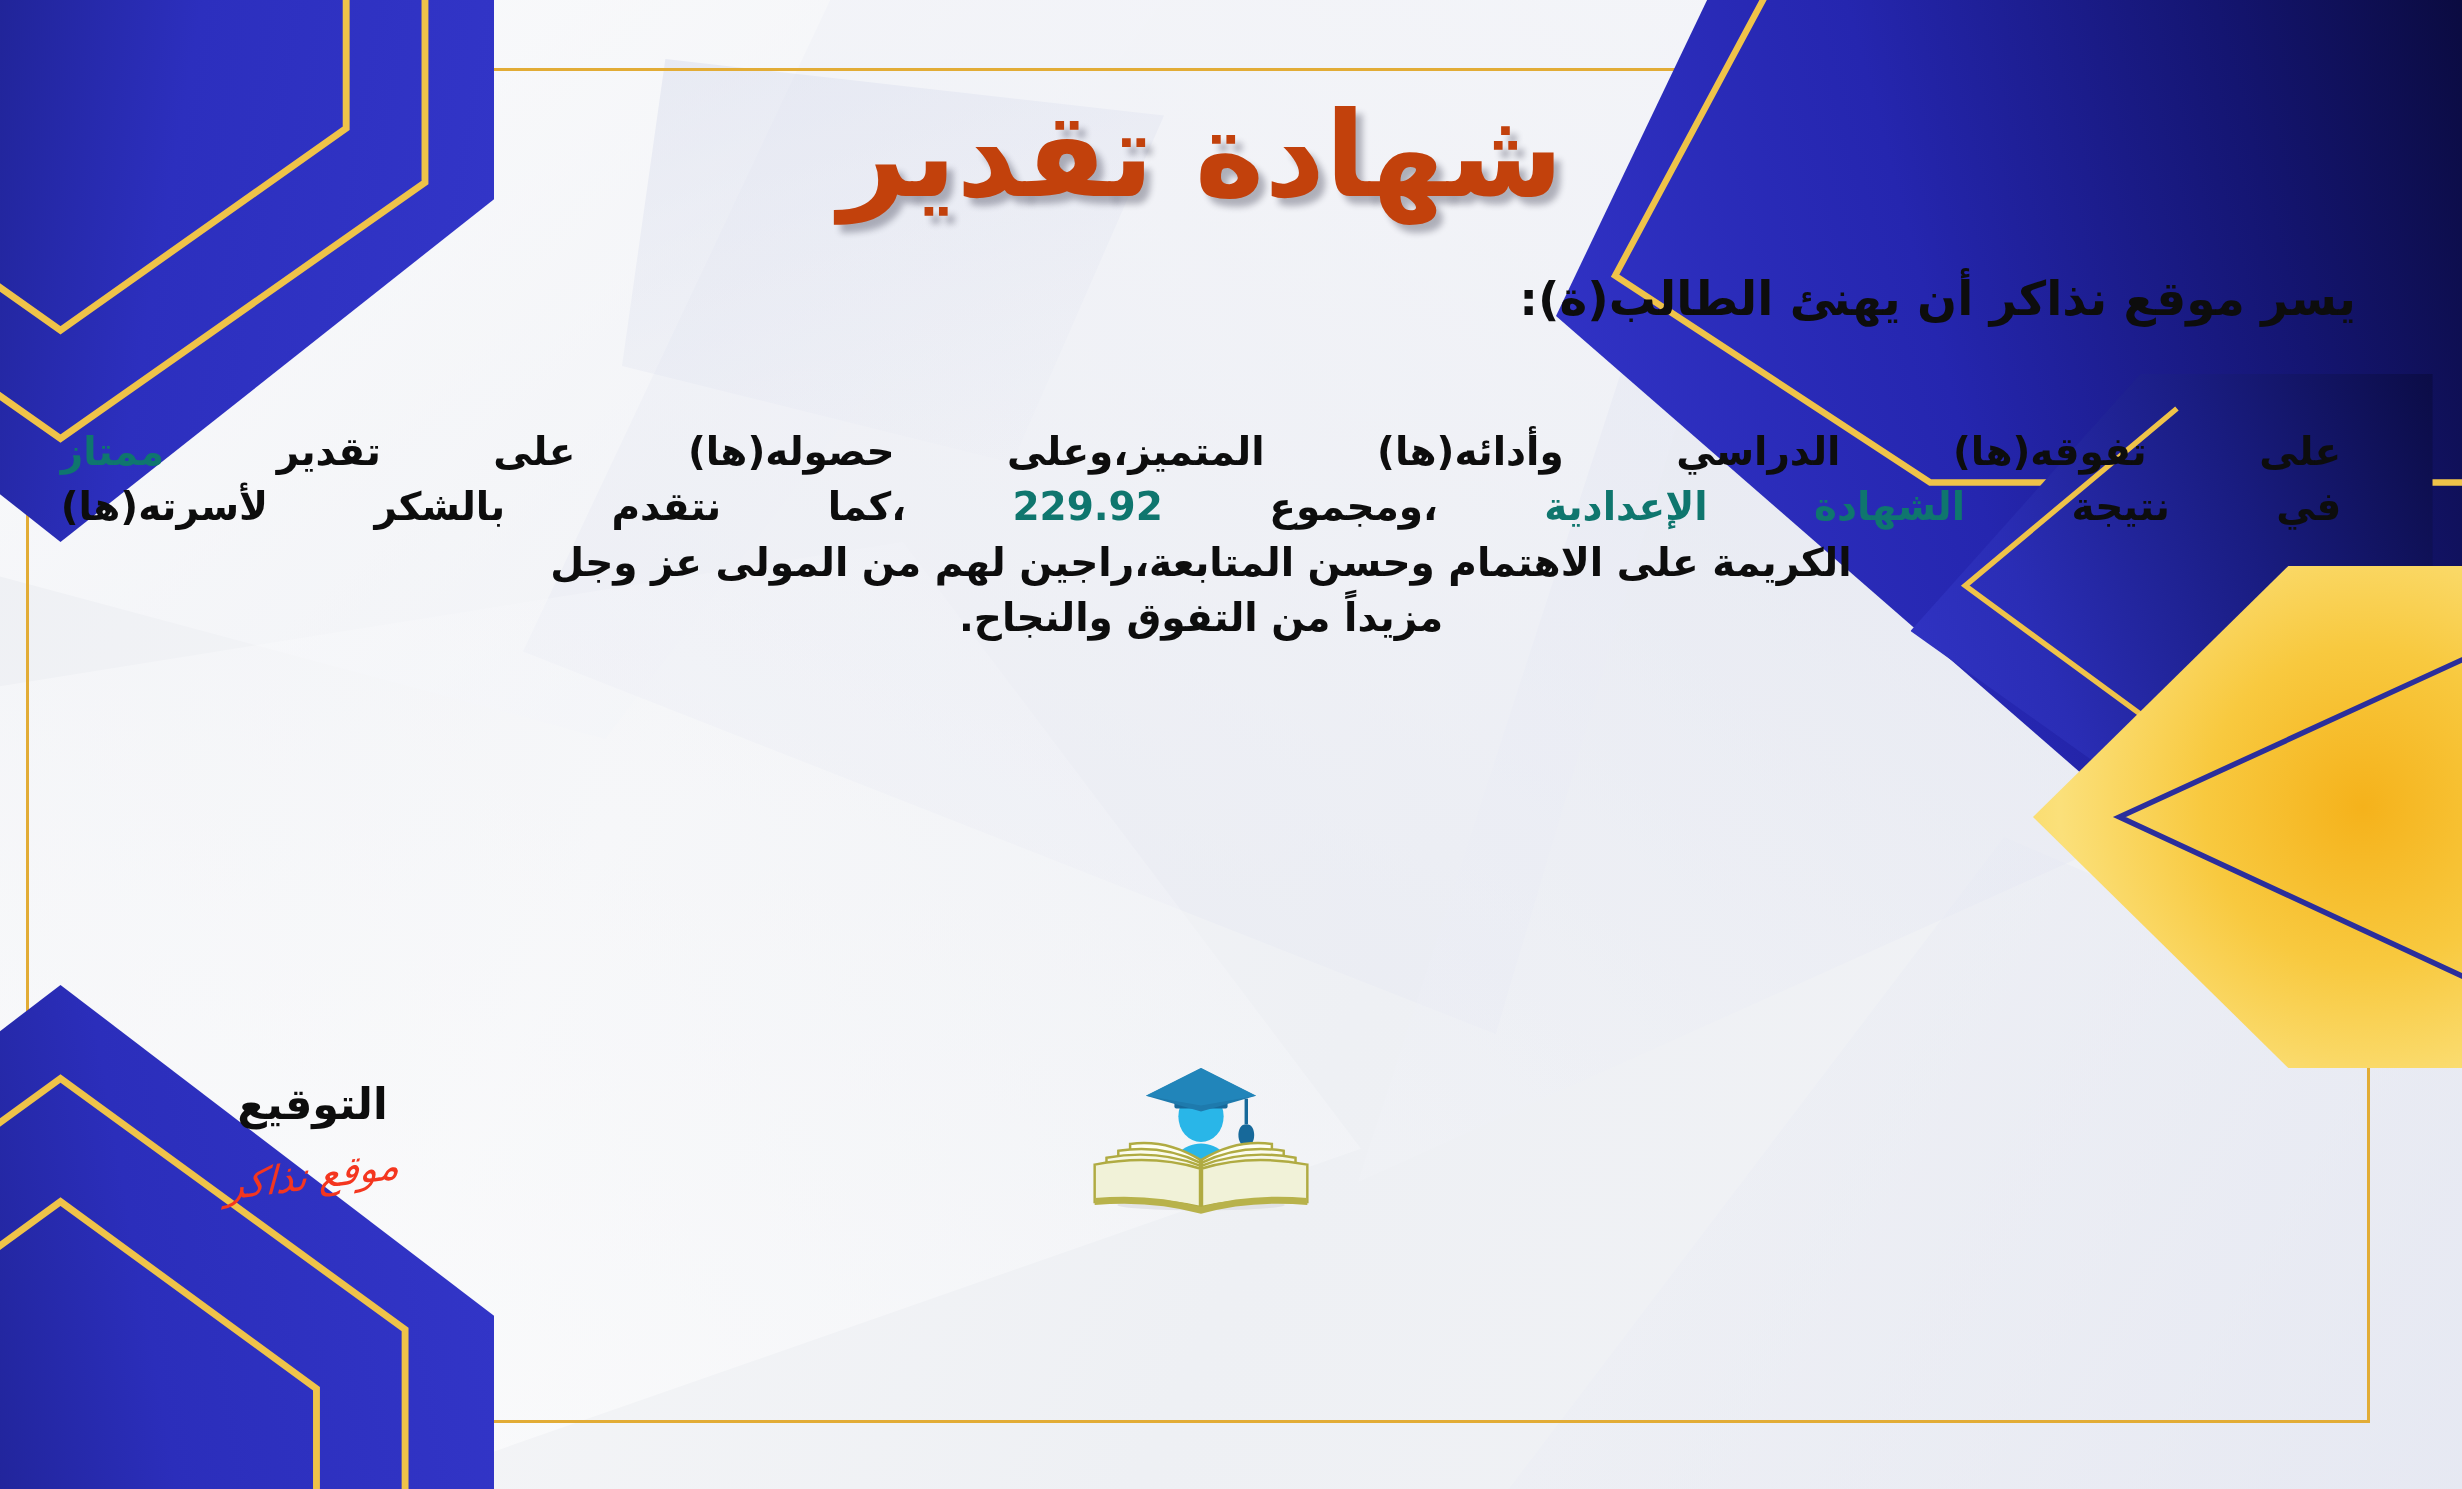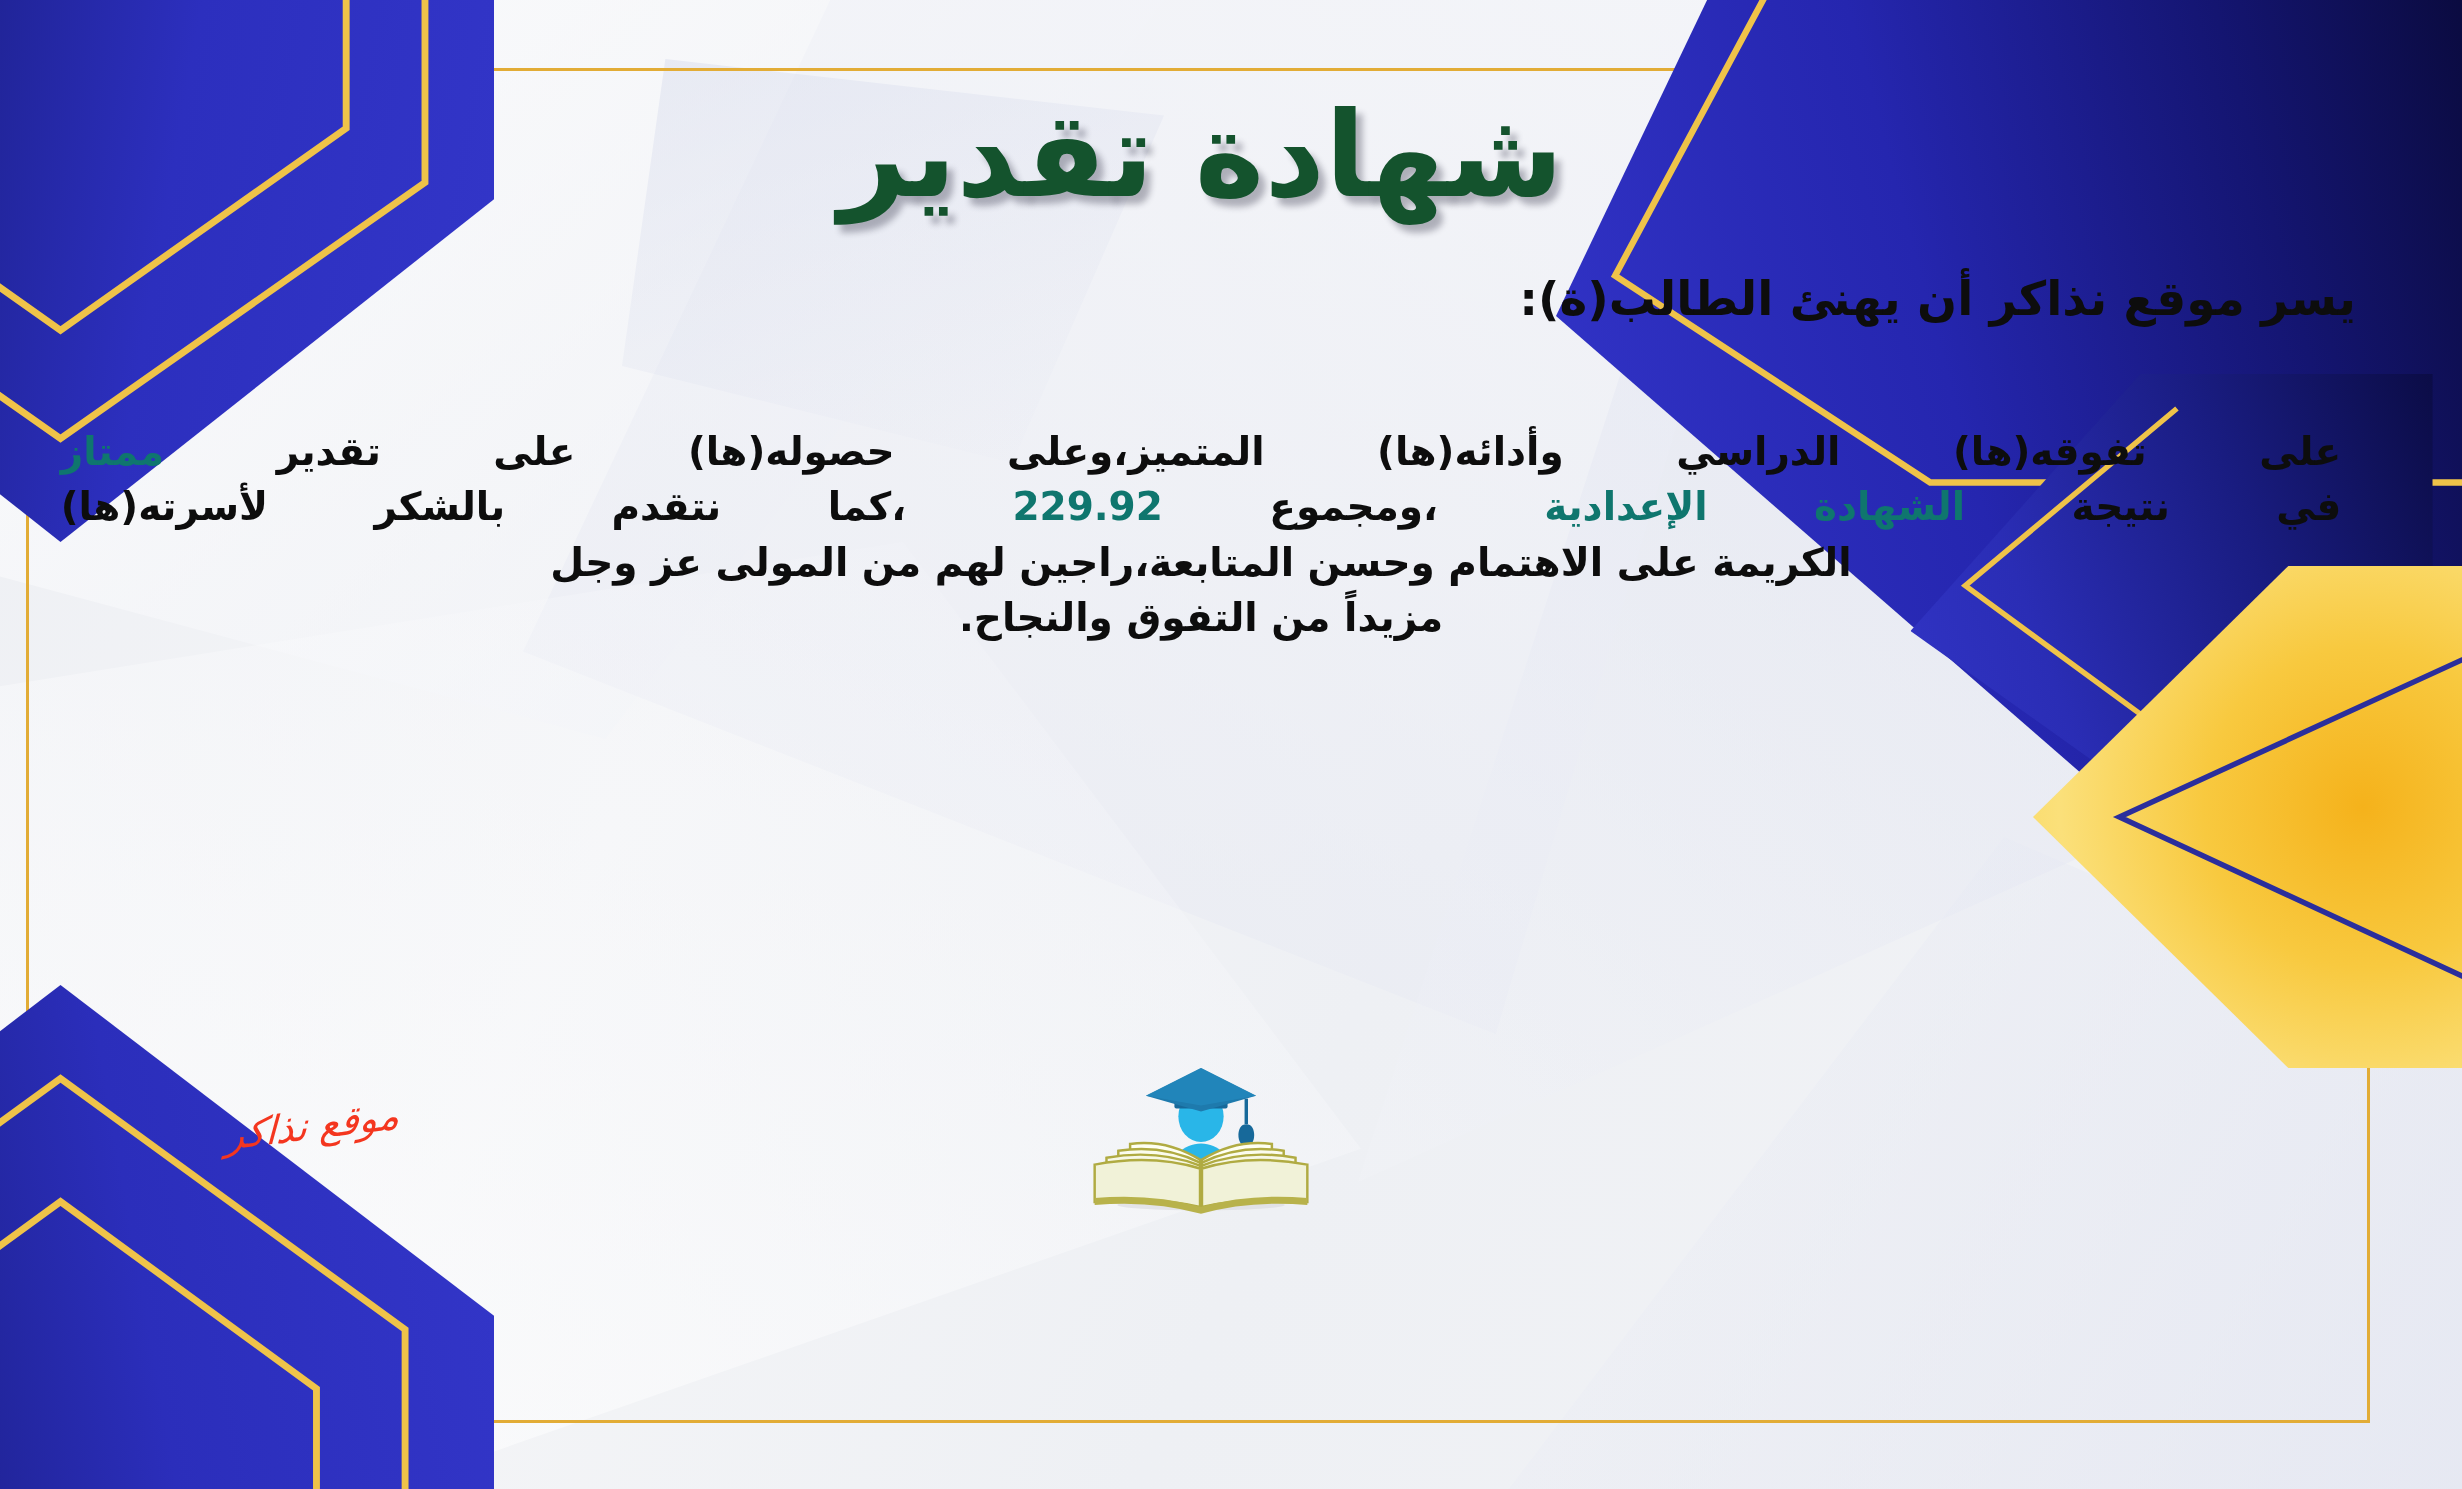--- a/index.html
+++ b/index.html
@@ -110,21 +110,21 @@
     width: 2310px; height: 1340px;
   }
 
   .title {
     position: absolute;
     top: 14.8px; left: 0; right: 0;
     text-align: center;
     font-size: 118px;
     line-height: 1.05;
     font-weight: 700;
-    color: #14532d;
+    color: #c2410c;
     font-family: "DejaVu Sans", "Liberation Sans", sans-serif;
     letter-spacing: -3px;
     text-shadow: 6.9px 7.9px 5.9px rgba(40,40,60,.33);
     direction: rtl;
   }
 
   .intro {
     position: absolute;
     top: 192px; left: 0; right: 0;
     text-align: right;
@@ -287,20 +287,21 @@
         <span class="hl">229.92</span>
         <span>،كما نتقدم بالشكر لأسرته(ها)</span>
       </div>
 
       <div class="body-line">الكريمة على الاهتمام وحسن المتابعة،راجين لهم من المولى عز وجل</div>
 
       <div class="body-line">مزيداً من التفوق والنجاح.</div>
     </div>
 
     <div class="sig-wrap">
+      <div class="sig-label">التوقيع</div>
       <div class="sig-hand">موقع نذاكر</div>
     </div>
 
     <div class="logo-wrap">
       <svg class="logo-mark" viewBox="0 0 520 330">
 
         <ellipse cx="260" cy="300" rx="170" ry="11" fill="#d8d9dd" opacity=".6"></ellipse>
 
         <path d="M260 175c-36 0-62 28-62 62v60h124v-60c0-34-26-62-62-62z" fill="#29b6e8"></path>
 

